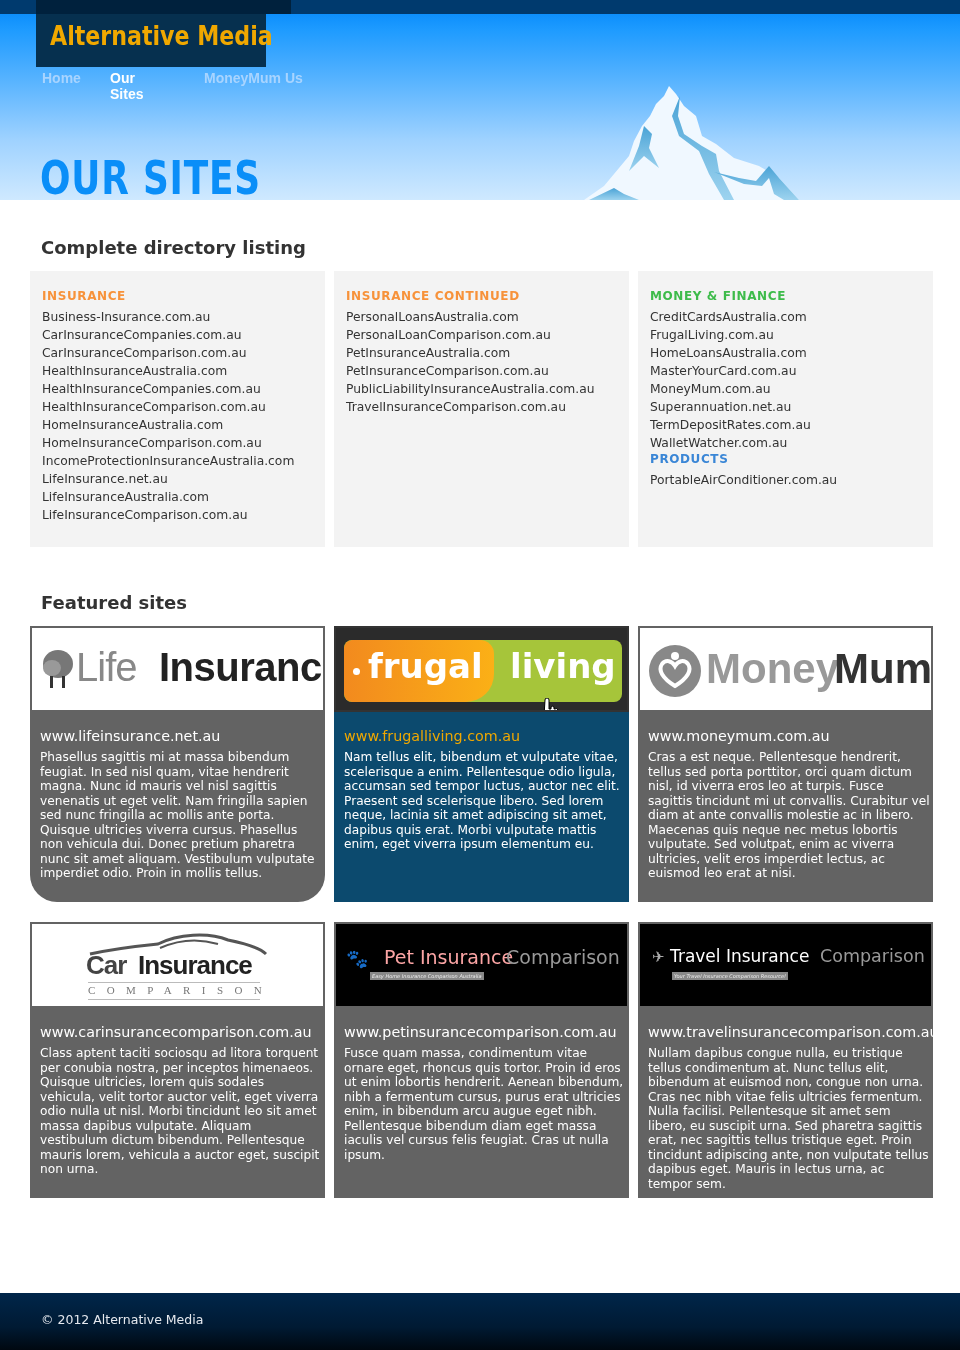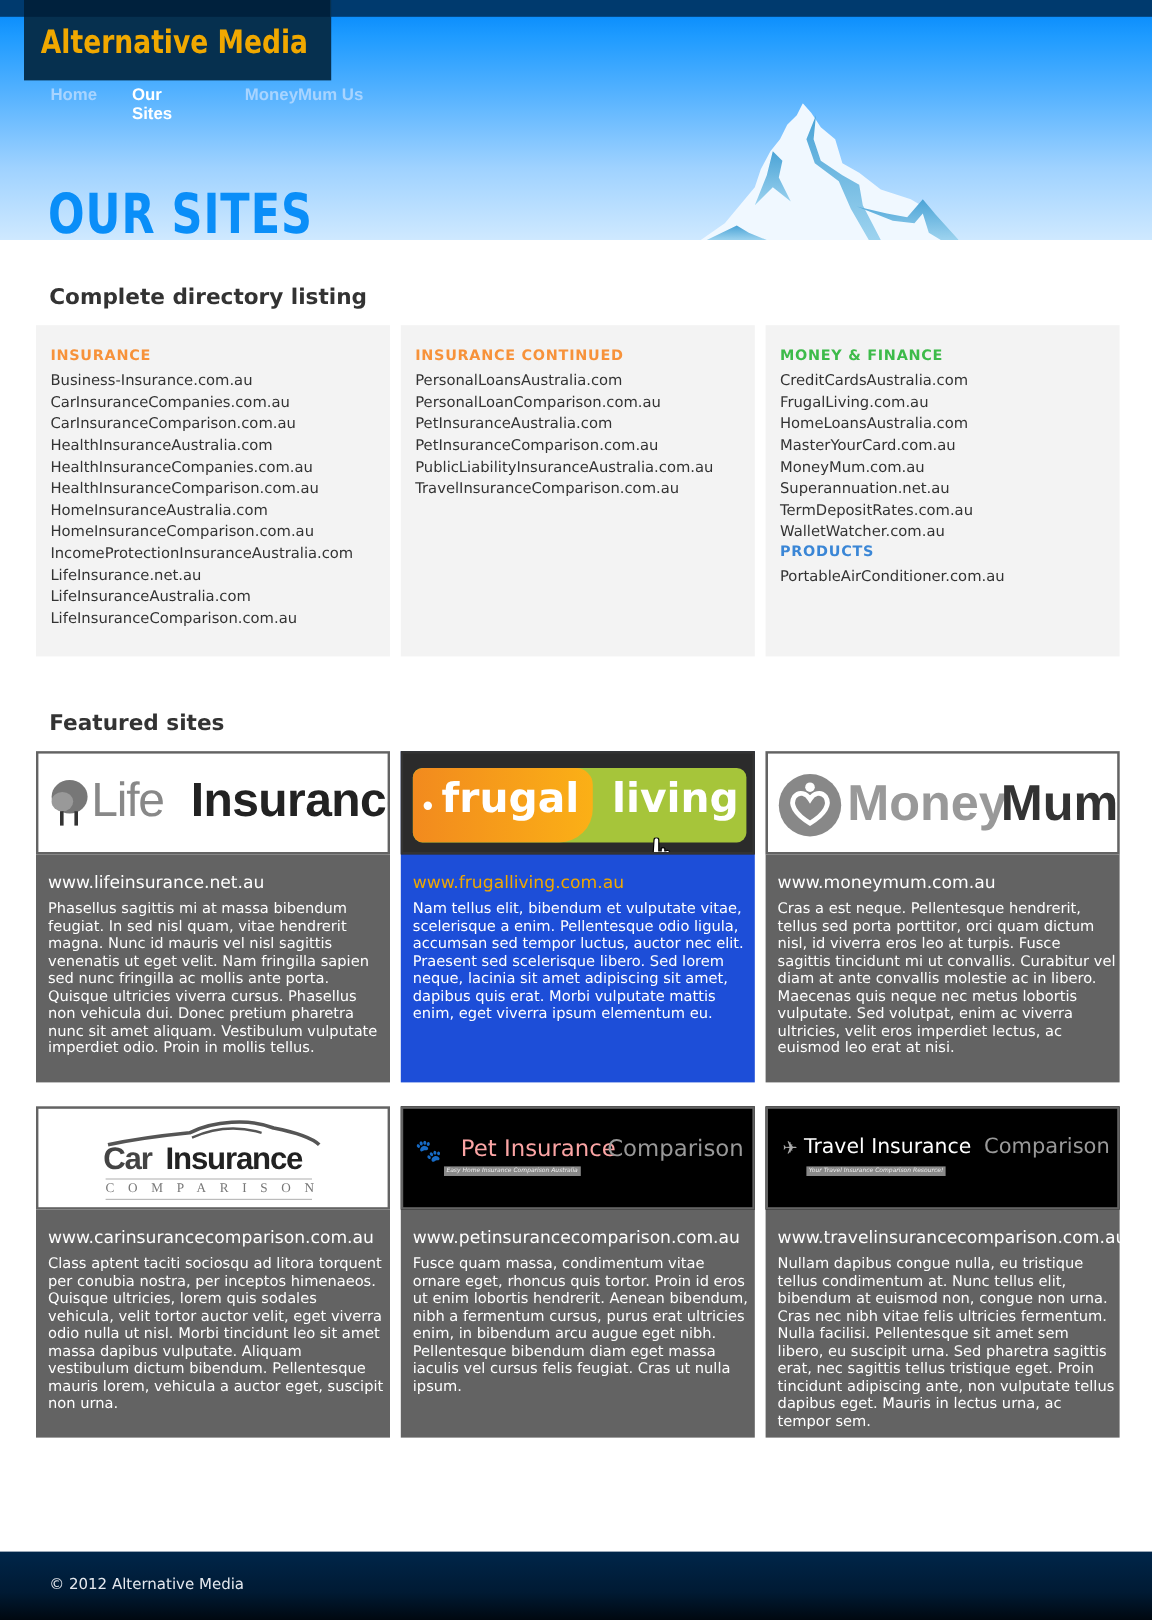--- a/index.html
+++ b/index.html
@@ -3,21 +3,21 @@
 <meta charset="utf-8">
 <style>
   * { box-sizing: border-box; margin: 0; padding: 0; }
   html, body { width: 960px; background: #ffffff; }
   body { font-family: "DejaVu Sans", "Liberation Sans", sans-serif; color: #333; position: relative; height: 1350px; overflow: hidden; }
 
   
   .header { position: absolute; left: 0; top: 0; width: 960px; height: 200px;
     background: linear-gradient(to bottom, #0d8ffc 14px, #1e9bff 30px, #57b3ff 80px, #9fd2ff 140px, #cfe9ff 200px); }
   .topbar { position: absolute; left: 0; top: 0; width: 960px; height: 14px; background: #003a6e; }
-  .logo-box { position: absolute; left: 20px; top: 0; width: 256px; height: 67px; background: #06304f; padding-left: 45px; }
+  .logo-box { position: absolute; left: 36px; top: 0; width: 230px; height: 67px; background: #06304f; padding-left: 45px; }
   .logo-box .top { position: absolute; left: 0; top: 0; width: 255px; height: 14px; background: #00213d; }
   .logo-text { position: absolute; left: 14px; top: 22px; font-family: "DejaVu Sans", sans-serif; font-weight: bold; font-size: 27px; letter-spacing: 0px; color: #f0a800; transform: scaleX(0.82); transform-origin: left center; white-space: nowrap; line-height: 1; }
   .nav { position: absolute; left: 42px; top: 70px; display: flex; font-family: "Liberation Sans", sans-serif; font-size: 14px; }
   .nav a { text-decoration: none; color: #a8d4ff; margin-right: 0; font-weight: bold; }
   .nav a.active { color: #ffffff; }
   .nav .n1 { position: absolute; left: 0; }
   .nav .n2 { position: absolute; left: 68px; }
   .nav .n3 { position: absolute; left: 162px; white-space: nowrap; }
   .page-title { position: absolute; left: 40px; top: 155px; font-family: "DejaVu Sans", sans-serif; font-weight: bold; font-size: 46px; color: #0a8ef8; transform: scaleX(0.78); transform-origin: left top; line-height: 1; white-space: nowrap; letter-spacing: 1px; }
   .mountain { position: absolute; left: 584px; top: 86px; width: 215px; height: 114px; }
@@ -31,21 +31,21 @@
   .dir-col ul { list-style: none; }
   .dir-col li { font-size: 12.3px; line-height: 18px; color: #333; white-space: nowrap; }
   .dir-col li a { color: #333; text-decoration: none; }
   .cat-orange { color: #f7923a; }
   .cat-green { color: #3dbb4a; }
   .cat-blue { color: #3a86d6; }
   .cat-gap { margin-top: 0; }
 
   
   .card { position: absolute; width: 295px; height: 276px; background: #636363; }
-  .card.dark { background: #1d4ed8; padding-left: 20px; }
+  .card.dark { background: #0c4a6e; padding-left: 20px; }
   .card .logo { position: absolute; left: 0; top: 0; width: 295px; height: 86px; border: 2px solid #636363; background: #ffffff; overflow: hidden; }
   .card.dark .logo { background: #2b2b2b; border-color: #333; }
   .card .logo.black { background: #000; }
   .card .url { position: absolute; left: 10px; top: 102px; font-size: 14.3px; color: #fff; white-space: nowrap; }
   .card.dark .url { color: #f0a800; }
   .card .desc { position: absolute; left: 10px; top: 124px; width: 282px; font-size: 12.2px; line-height: 14.5px; color: #fff; }
 
   
   .footer { position: absolute; left: 0; top: 1293px; width: 960px; height: 57px; background: linear-gradient(to bottom, #00264a, #001a33 60%, #000810); }
   .footer-text { position: absolute; left: 41px; top: 19px; font-size: 12.5px; color: #e4e8ee; }
@@ -125,21 +125,21 @@
     <li><a>WalletWatcher.com.au</a></li>
   </ul>
   <div class="cat cat-blue cat-gap">PRODUCTS</div>
   <ul>
     <li><a>PortableAirConditioner.com.au</a></li>
   </ul>
 </div>
 
 <h2 class="section-heading" style="top:592px;">Featured sites</h2>
 
-<div class="card" style="left:30px; top:626px;">
+<div class="card" style="left:30px; top:626px;border-radius:27px;">
   <div class="logo">
     <svg width="36" height="46" style="position:absolute;left:8px;top:20px;" viewBox="0 0 36 46">
       <ellipse cx="18" cy="16" rx="15" ry="14" fill="#777"></ellipse>
       <ellipse cx="12" cy="20" rx="9" ry="8" fill="#999"></ellipse>
       <rect x="10" y="28" width="3" height="12" fill="#333"></rect>
       <rect x="22" y="28" width="3" height="12" fill="#333"></rect>
     </svg>
     <span style="position:absolute;left:44px;top:17px;font-family:'Liberation Sans',sans-serif;font-size:40px;font-weight:normal;color:#888;letter-spacing:-1px;">Life</span>
     <span style="position:absolute;left:127px;top:17px;font-family:'Liberation Sans',sans-serif;font-size:40px;font-weight:bold;color:#222;letter-spacing:-0.5px;">Insurance</span>
   </div>

